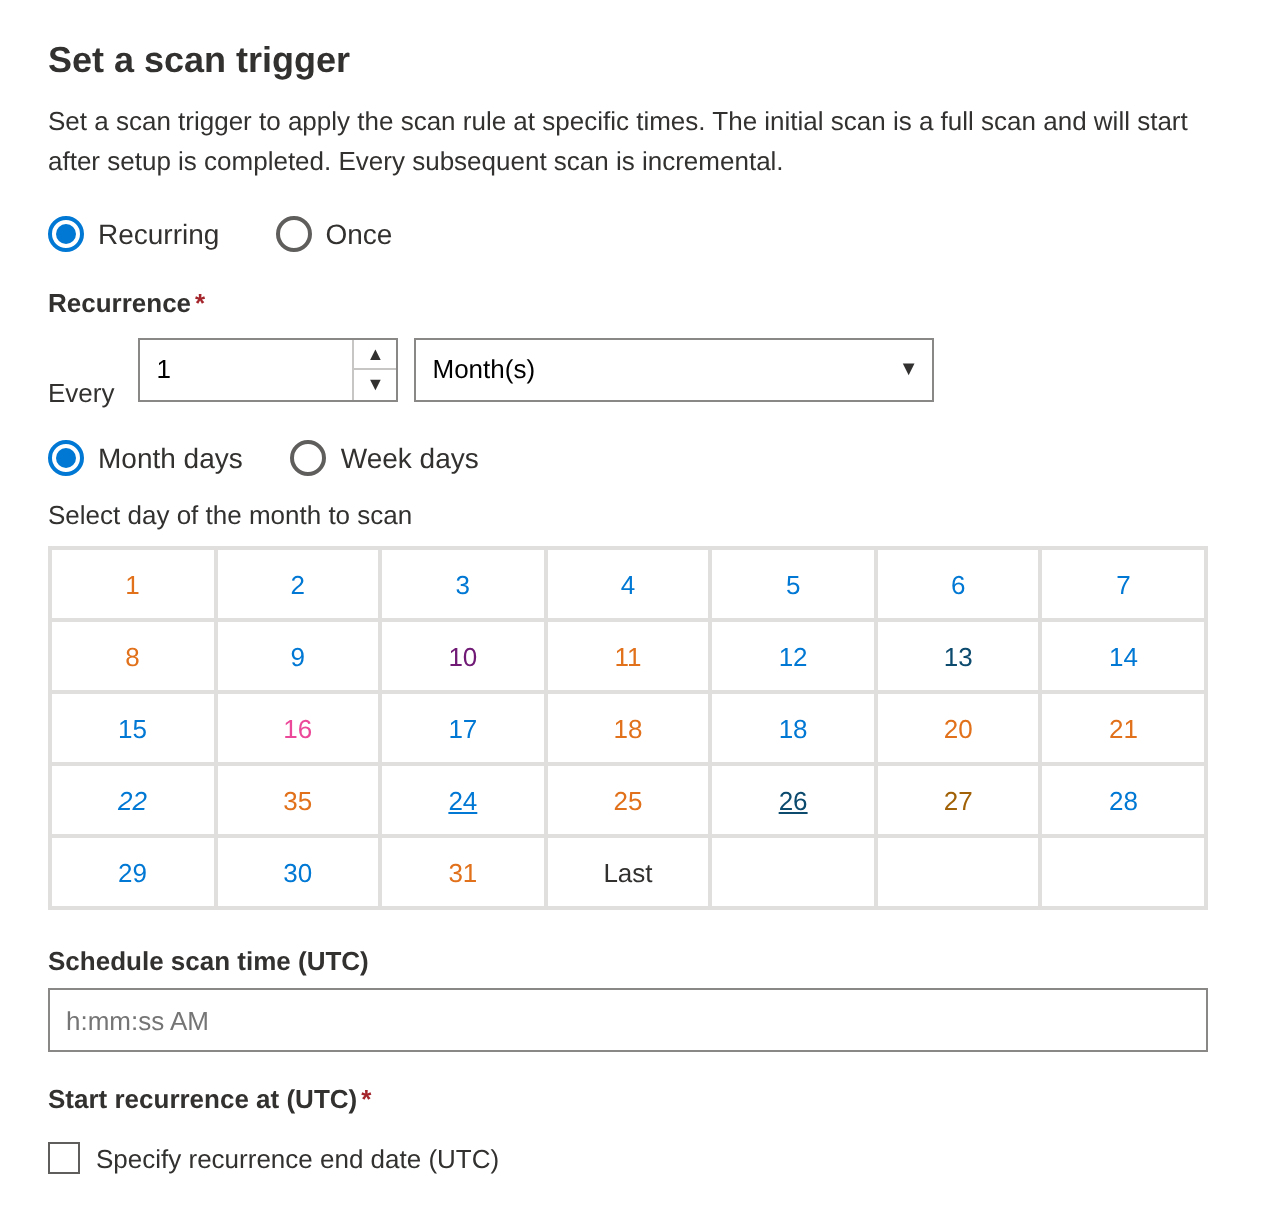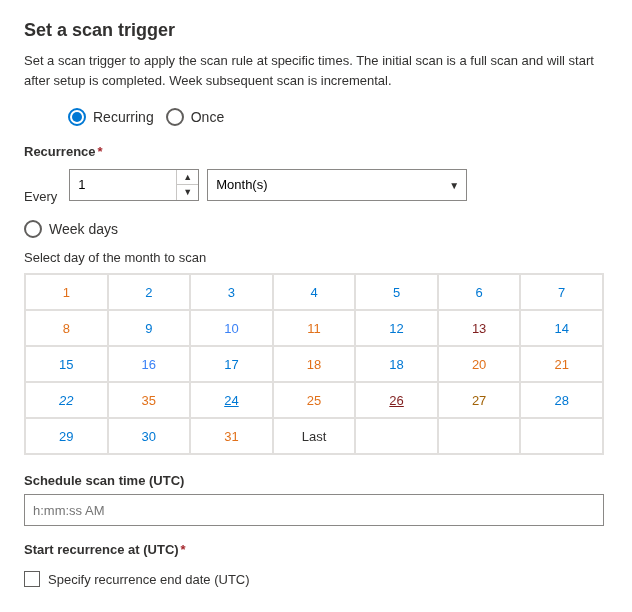--- a/index.html
+++ b/index.html
@@ -21,23 +21,22 @@
     .description {
       font-size: 13px;
       color: #323130;
       margin-bottom: 18px;
       line-height: 1.5;
       max-width: 590px;
     }
     .radio-group {
       display: flex;
       align-items: center;
-      gap: 12px;
+      gap: 28px;
       margin-bottom: 18px;
-      margin-left: 44px;
     }
     .radio-label {
       display: flex;
       align-items: center;
       gap: 7px;
       cursor: pointer;
       font-size: 14px;
     }
     .radio-circle {
       width: 18px;
@@ -245,21 +244,21 @@
       justify-content: center;
       cursor: pointer;
       flex-shrink: 0;
       background: #fff;
     }
   </style>
 </head>
 <body>
 
 <h2>Set a scan trigger</h2>
-<p class="description">Set a scan trigger to apply the scan rule at specific times. The initial scan is a full scan and will start after setup is completed. Week subsequent scan is incremental.</p>
+<p class="description">Set a scan trigger to apply the scan rule at specific times. The initial scan is a full scan and will start after setup is completed. Every subsequent scan is incremental.</p>
 
 <div class="radio-group">
   <label class="radio-label">
     <div class="radio-circle filled"></div>
     <span>Recurring</span>
   </label>
   <label class="radio-label">
     <div class="radio-circle empty"></div>
     <span>Once</span>
   </label>
@@ -283,54 +282,58 @@
       <option>Month(s)</option>
       <option>Week(s)</option>
       <option>Day(s)</option>
     </select>
     <span class="dropdown-arrow">▼</span>
   </div>
 </div>
 
 <div class="daytype-row">
   <label class="radio-label">
+    <div class="radio-circle filled"></div>
+    <span>Month days</span>
+  </label>
+  <label class="radio-label">
     <div class="radio-circle empty"></div>
     <span>Week days</span>
   </label>
 </div>
 
 <p class="calendar-label">Select day of the month to scan</p>
 
 <div class="calendar-grid" id="calendar-grid">
 <div class="cal-cell" style="color: rgb(225, 113, 27);">1</div>
     <div class="cal-cell" style="color: rgb(0, 120, 212);">2</div>
     <div class="cal-cell" style="color: rgb(0, 120, 212);">3</div>
     <div class="cal-cell" style="color: rgb(0, 120, 212);">4</div>
     <div class="cal-cell" style="color: rgb(0, 120, 212);">5</div>
     <div class="cal-cell" style="color: rgb(0, 120, 212);">6</div>
     <div class="cal-cell" style="color: rgb(0, 120, 212);">7</div>
     <div class="cal-cell" style="color: rgb(225, 113, 27);">8</div>
     <div class="cal-cell" style="color: rgb(0, 120, 212);">9</div>
-    <div class="cal-cell" style="color: #3b82f6;">10</div>
+    <div class="cal-cell" style="color: #701a75;">10</div>
     <div class="cal-cell" style="color: rgb(225, 113, 27);">11</div>
     <div class="cal-cell" style="color: rgb(0, 120, 212);">12</div>
-    <div class="cal-cell" style="color: #7f1d1d;">13</div>
+    <div class="cal-cell" style="color: #0c4a6e;">13</div>
     <div class="cal-cell" style="color: rgb(0, 120, 212);">14</div>
     <div class="cal-cell" style="color: rgb(0, 120, 212);">15</div>
-    <div class="cal-cell" style="color: #3b82f6;">16</div>
+    <div class="cal-cell" style="color: #ec4899;">16</div>
     <div class="cal-cell" style="color: rgb(0, 120, 212);">17</div>
     <div class="cal-cell" style="color: rgb(225, 113, 27);">18</div>
     <div class="cal-cell" style="color: rgb(0, 120, 212);">18</div>
     <div class="cal-cell" style="color: rgb(225, 113, 27);">20</div>
     <div class="cal-cell" style="color: rgb(225, 113, 27);">21</div>
     <div class="cal-cell" style="color: rgb(0, 120, 212); font-style: italic;">22</div>
     <div class="cal-cell" style="color: rgb(225, 113, 27);">35</div>
     <div class="cal-cell" style="color: rgb(0, 120, 212); text-decoration: underline;">24</div>
     <div class="cal-cell" style="color: rgb(225, 113, 27);">25</div>
-    <div class="cal-cell" style="color: #7f1d1d; text-decoration: underline;">26</div>
+    <div class="cal-cell" style="color: #0c4a6e; text-decoration: underline;">26</div>
     <div class="cal-cell" style="color: #a16207;">27</div>
     <div class="cal-cell" style="color: rgb(0, 120, 212);">28</div>
     <div class="cal-cell" style="color: rgb(0, 120, 212);">29</div>
     <div class="cal-cell" style="color: rgb(0, 120, 212);">30</div>
     <div class="cal-cell" style="color: rgb(225, 113, 27);">31</div>
     <div class="cal-cell" style="color: rgb(50, 49, 48);">Last</div>
     <div class="cal-cell"></div>
     <div class="cal-cell"></div>
     <div class="cal-cell"></div>
   </div>

